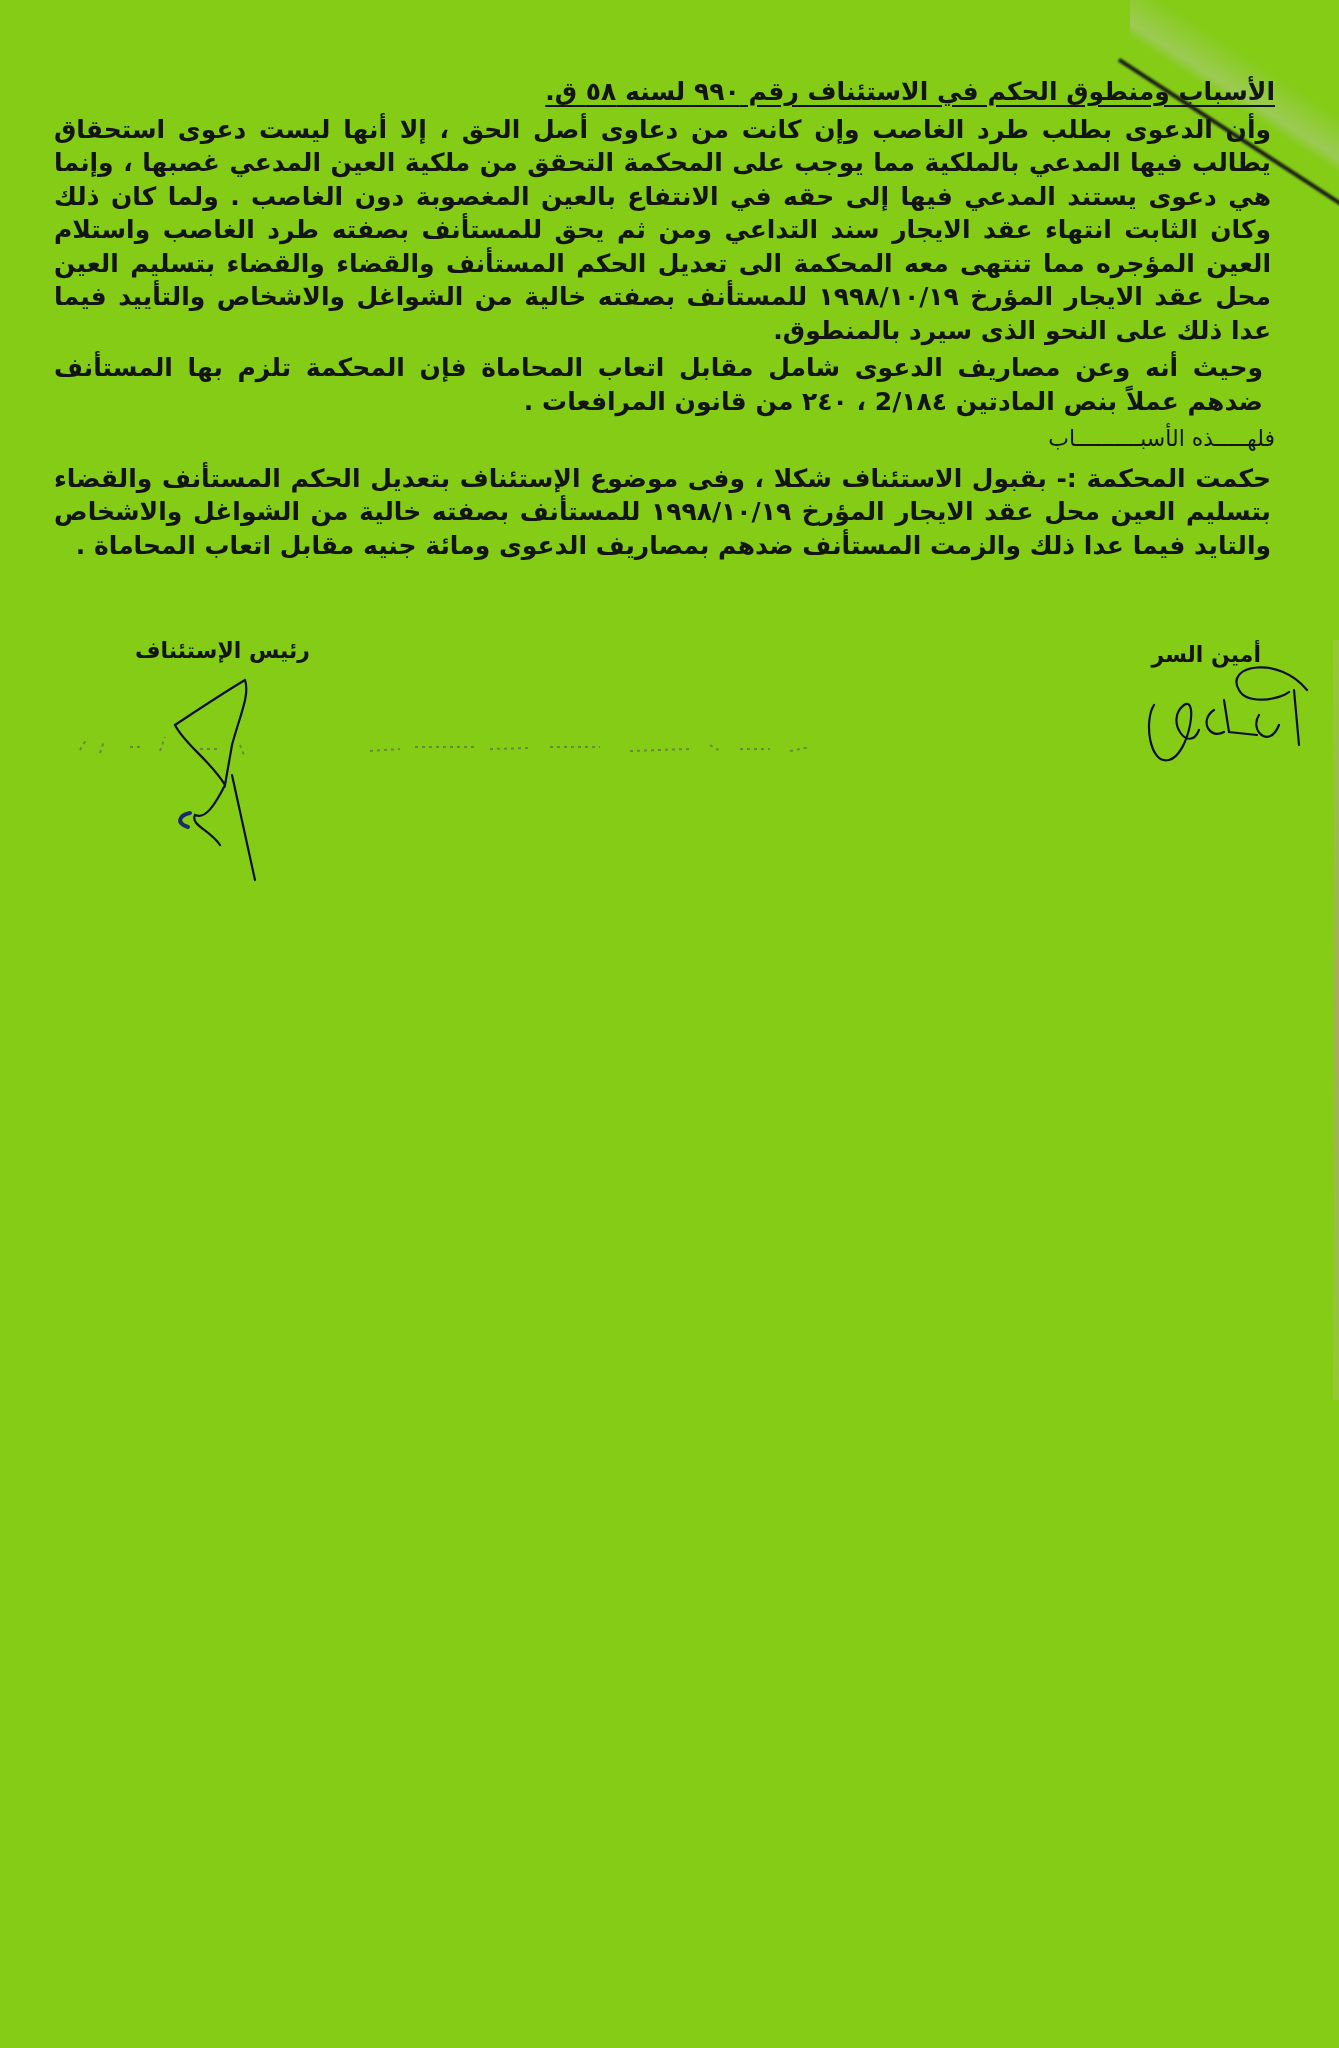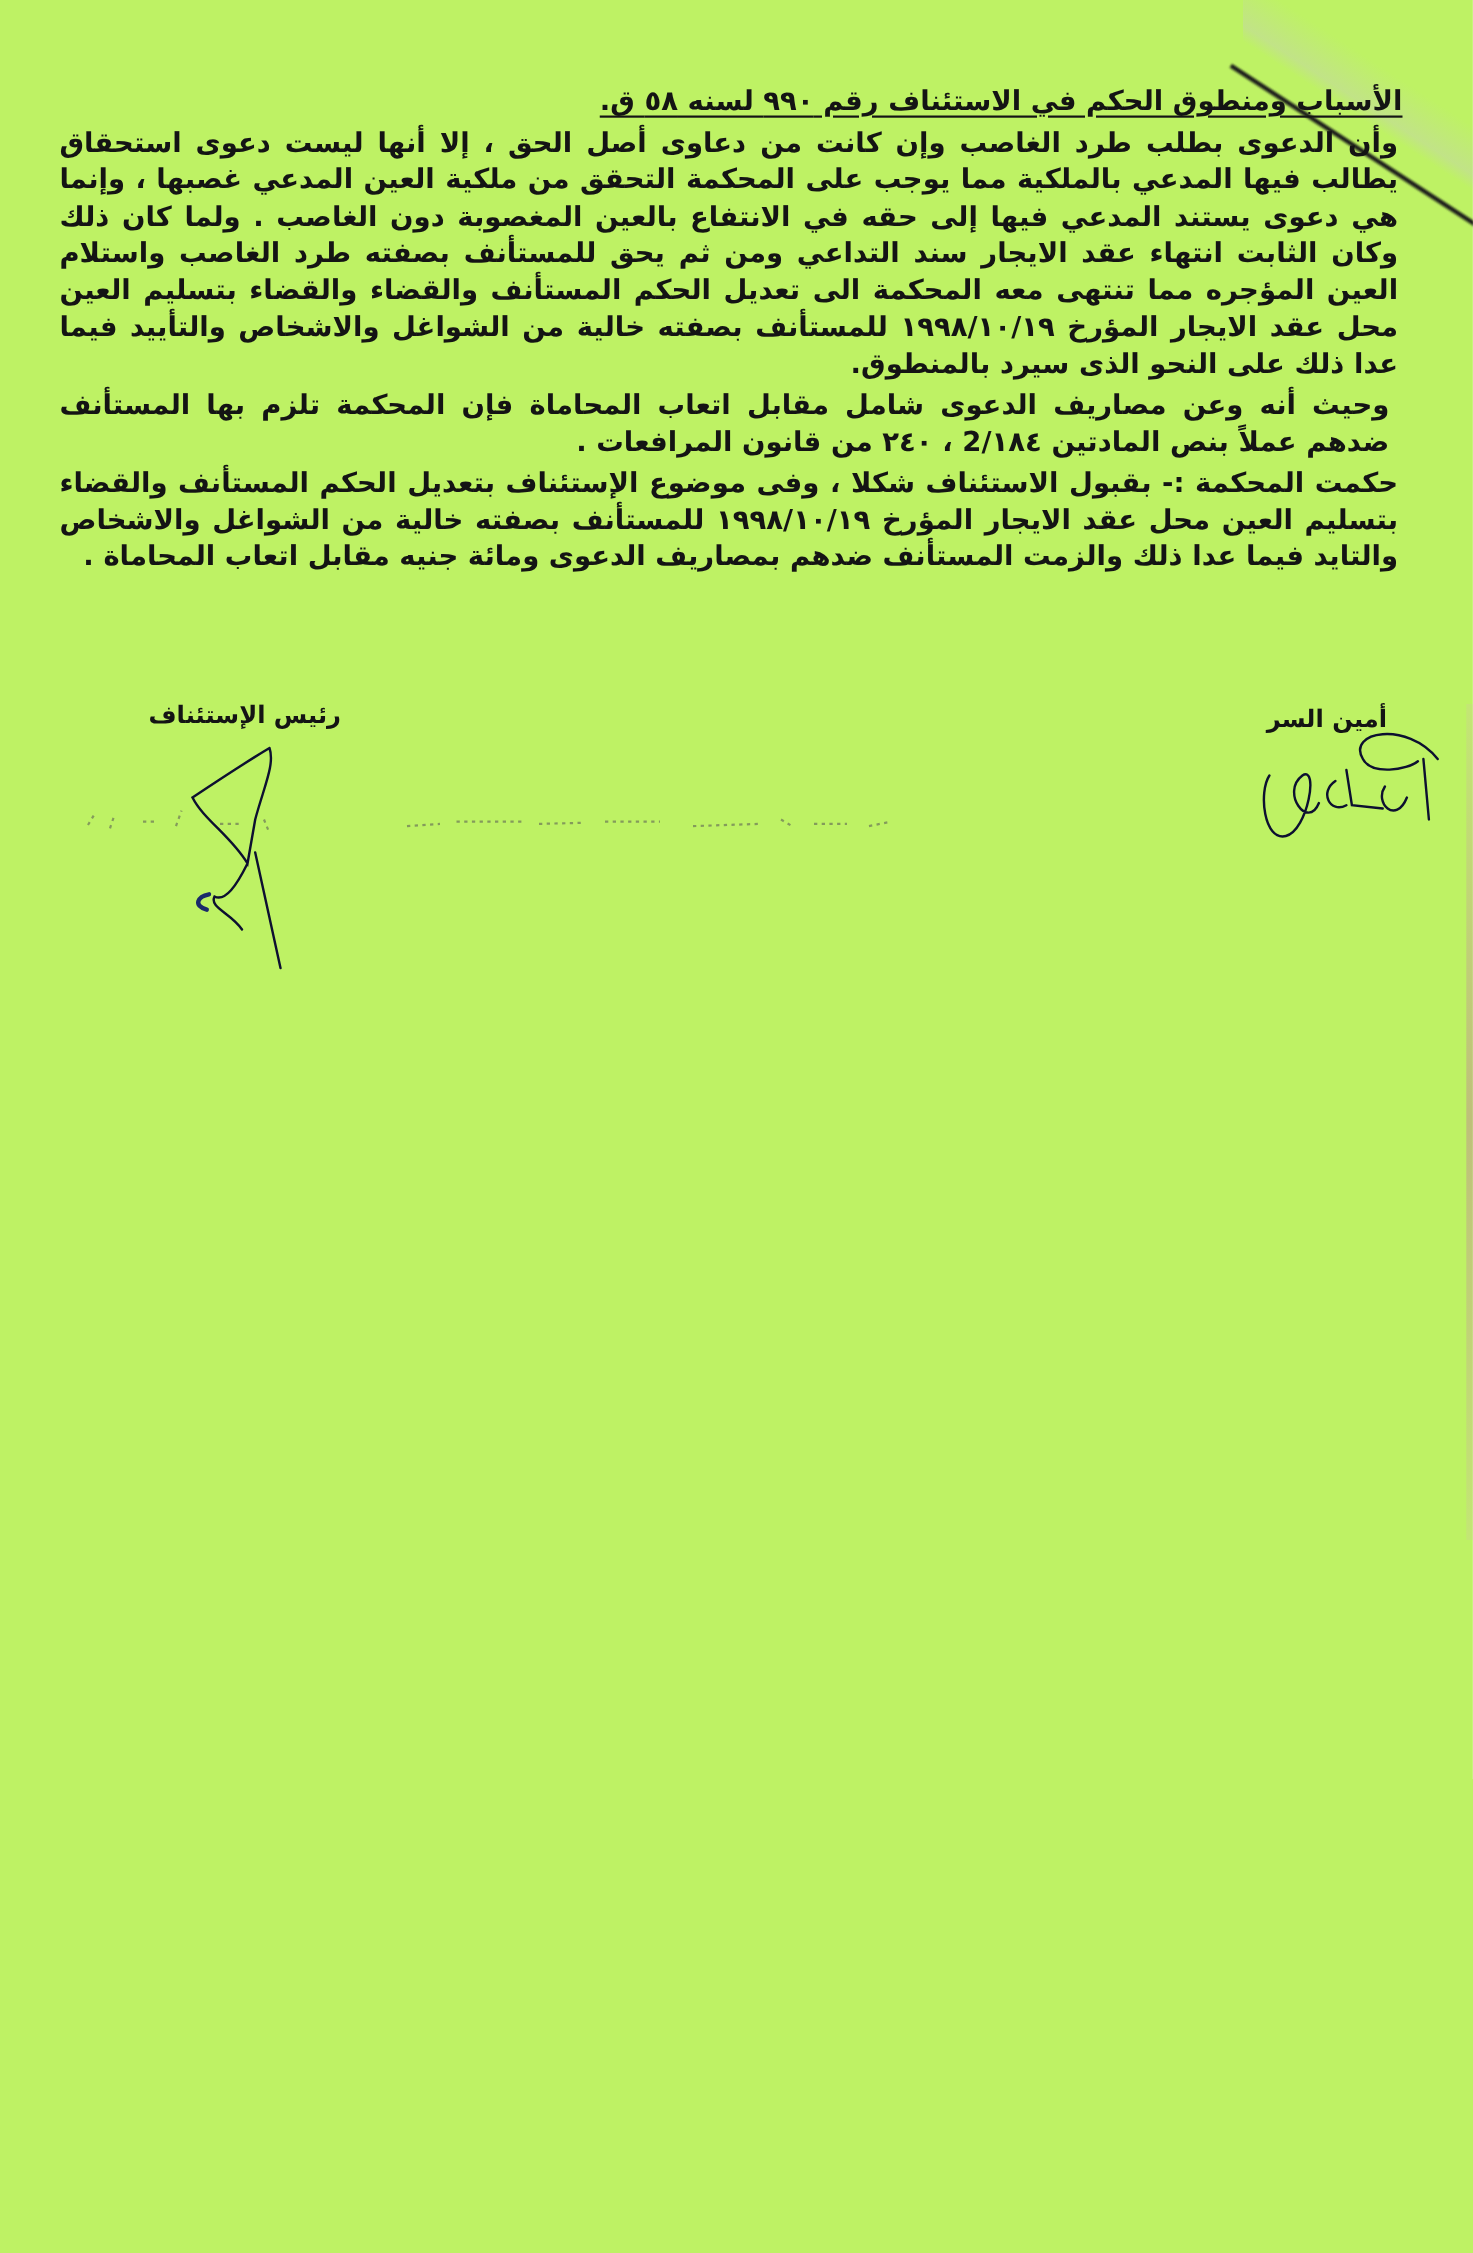--- a/index.html
+++ b/index.html
@@ -12,21 +12,21 @@
       background: #ffffff;
       position: relative;
       overflow: hidden;
       font-family: "DejaVu Sans", "Liberation Sans", sans-serif;
       color: #141414;
     }
     .page {
       position: absolute;
       left: 0; top: 0;
       width: 1339px; height: 2048px;
-      background: #bef264;
+      background: #84cc16;
     }
     
     .fold-line {
       position: absolute;
       left: 1120px;
       top: 58px;
       width: 290px;
       height: 4px;
       background: #1a1a1a;
       transform-origin: 0 0;
@@ -137,20 +137,21 @@
 
 <div class="page">
   <div class="fold-shadow"></div>
   <div class="fold-line"></div>
   <div class="right-edge"></div>
 
   <div class="text-block">
     <span class="heading">الأسباب ومنطوق الحكم في الاستئناف رقم ٩٩٠ لسنه ٥٨ ق.</span>
     <p class="para">وأن الدعوى بطلب طرد الغاصب وإن كانت من دعاوى أصل الحق ، إلا أنها ليست دعوى استحقاق يطالب فيها المدعي بالملكية مما يوجب على المحكمة التحقق من ملكية العين المدعي غصبها ، وإنما هي دعوى يستند المدعي فيها إلى حقه في الانتفاع بالعين المغصوبة دون الغاصب . ولما كان ذلك وكان الثابت انتهاء عقد الايجار سند التداعي ومن ثم يحق للمستأنف بصفته طرد الغاصب واستلام العين المؤجره مما تنتهى معه المحكمة الى تعديل الحكم المستأنف والقضاء والقضاء بتسليم العين محل عقد الايجار المؤرخ ١٩٩٨/١٠/١٩ للمستأنف بصفته خالية من الشواغل والاشخاص والتأييد فيما عدا ذلك على النحو الذى سيرد بالمنطوق.</p>
     <p class="para indent">وحيث أنه وعن مصاريف الدعوى شامل مقابل اتعاب المحاماة فإن المحكمة تلزم بها المستأنف ضدهم عملاً بنص المادتين 2/١٨٤ ، ٢٤٠ من قانون المرافعات .</p>
+    <span class="section-title">فلهـــــذه الأسبــــــــــاب</span>
     <p class="para">حكمت المحكمة :- بقبول الاستئناف شكلا ، وفى موضوع الإستئناف بتعديل الحكم المستأنف والقضاء بتسليم العين محل عقد الايجار المؤرخ ١٩٩٨/١٠/١٩ للمستأنف بصفته خالية من الشواغل والاشخاص والتايد فيما عدا ذلك والزمت المستأنف ضدهم بمصاريف الدعوى ومائة جنيه مقابل اتعاب المحاماة .</p>
   </div>
 
   <div class="signatures-row">
     <span class="sig-label-clerk">أمين السر</span>
     <span class="sig-label-president">رئيس الإستئناف</span>
   </div>
 
   <svg class="signature sig-clerk" viewBox="0 0 190 110">
     <path d="M178 30 C150 -5, 95 5, 110 30 C118 45, 150 40, 160 32 M165 30 L170 85 M150 65 C140 90, 120 70, 130 55 M128 75 L100 72 L95 40 M95 72 C80 80, 70 60, 85 50 M70 70 C60 95, 35 60, 55 45 C70 35, 60 95, 40 100 C20 105, 15 60, 25 45" fill="none" stroke="#0d1030" stroke-width="2.2" stroke-linecap="round"></path>

